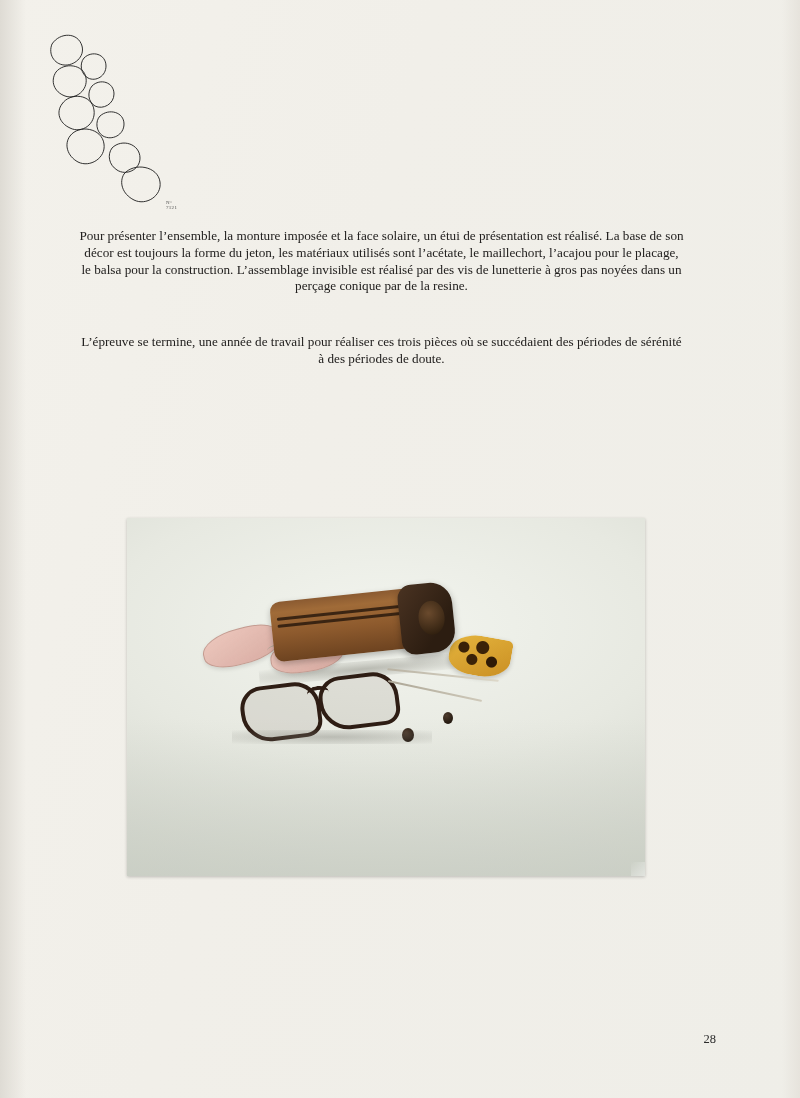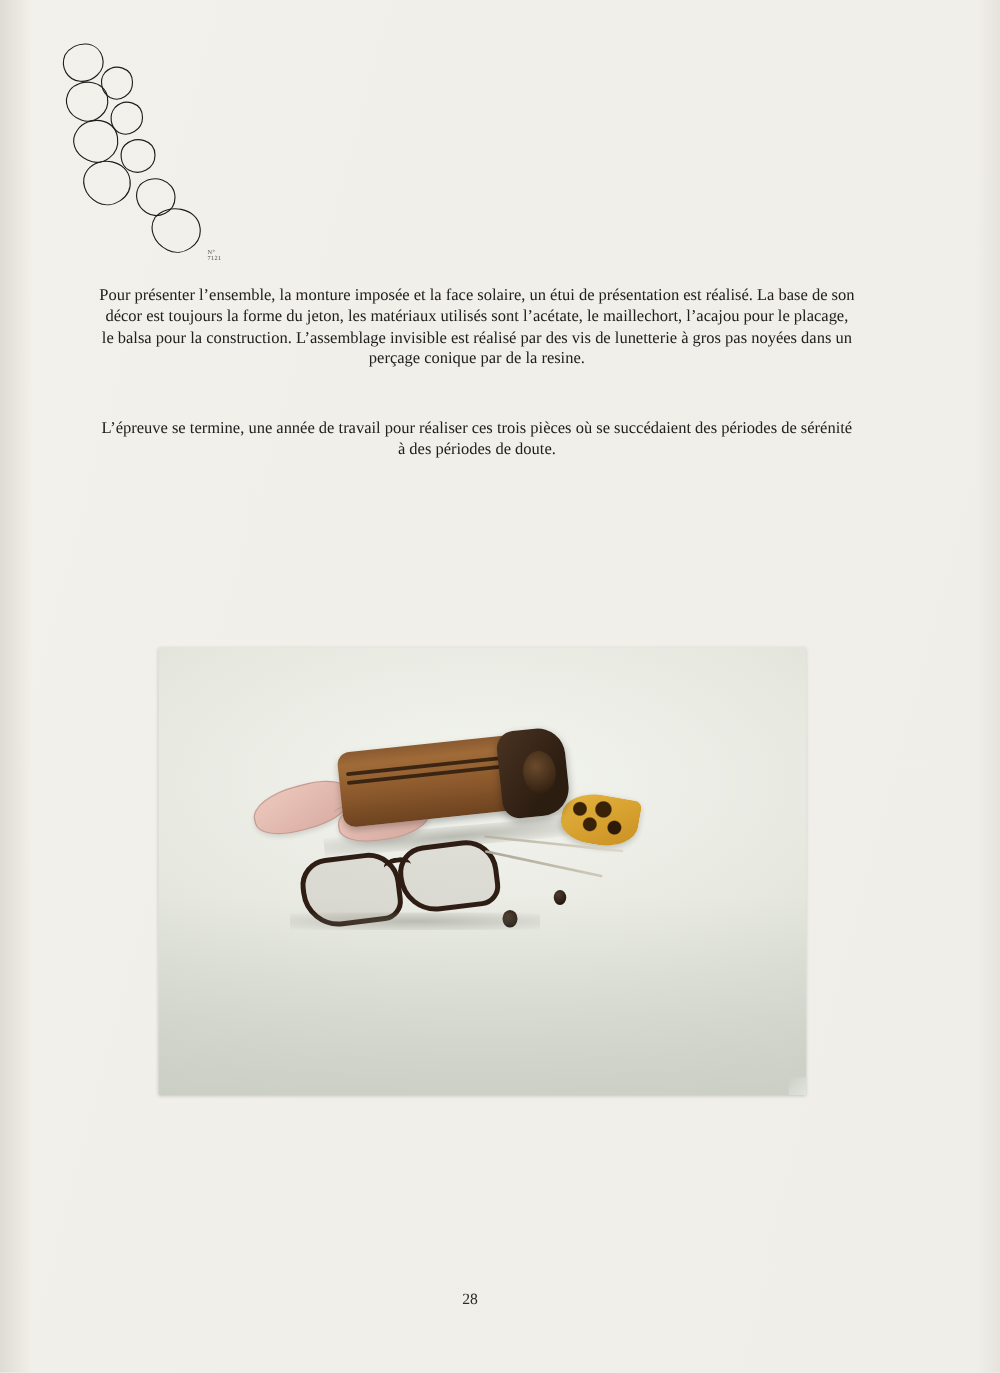--- a/index.html
+++ b/index.html
@@ -256,24 +256,24 @@
     width: 14px; height: 14px;
     background: linear-gradient(135deg, rgba(255,255,255,0.0), rgba(255,255,255,0.45));
   }
 
   
   .page-number {
     position: absolute;
     left: 0;
     right: 0;
     top: 1032px;
-    text-align: center;
+    text-align: right;
     font-size: 12.5px;
     color: #2b2b2b;
-    padding-right: 62px;
+    padding-right: 84px;
     margin-left: 14px;
   }
 </style>
 </head>
 <body>
 
 <div class="page">
 
   <div class="emblem">
     <svg width="140" height="180" viewBox="0 0 140 180" fill="none" xmlns="http://www.w3.org/2000/svg">

